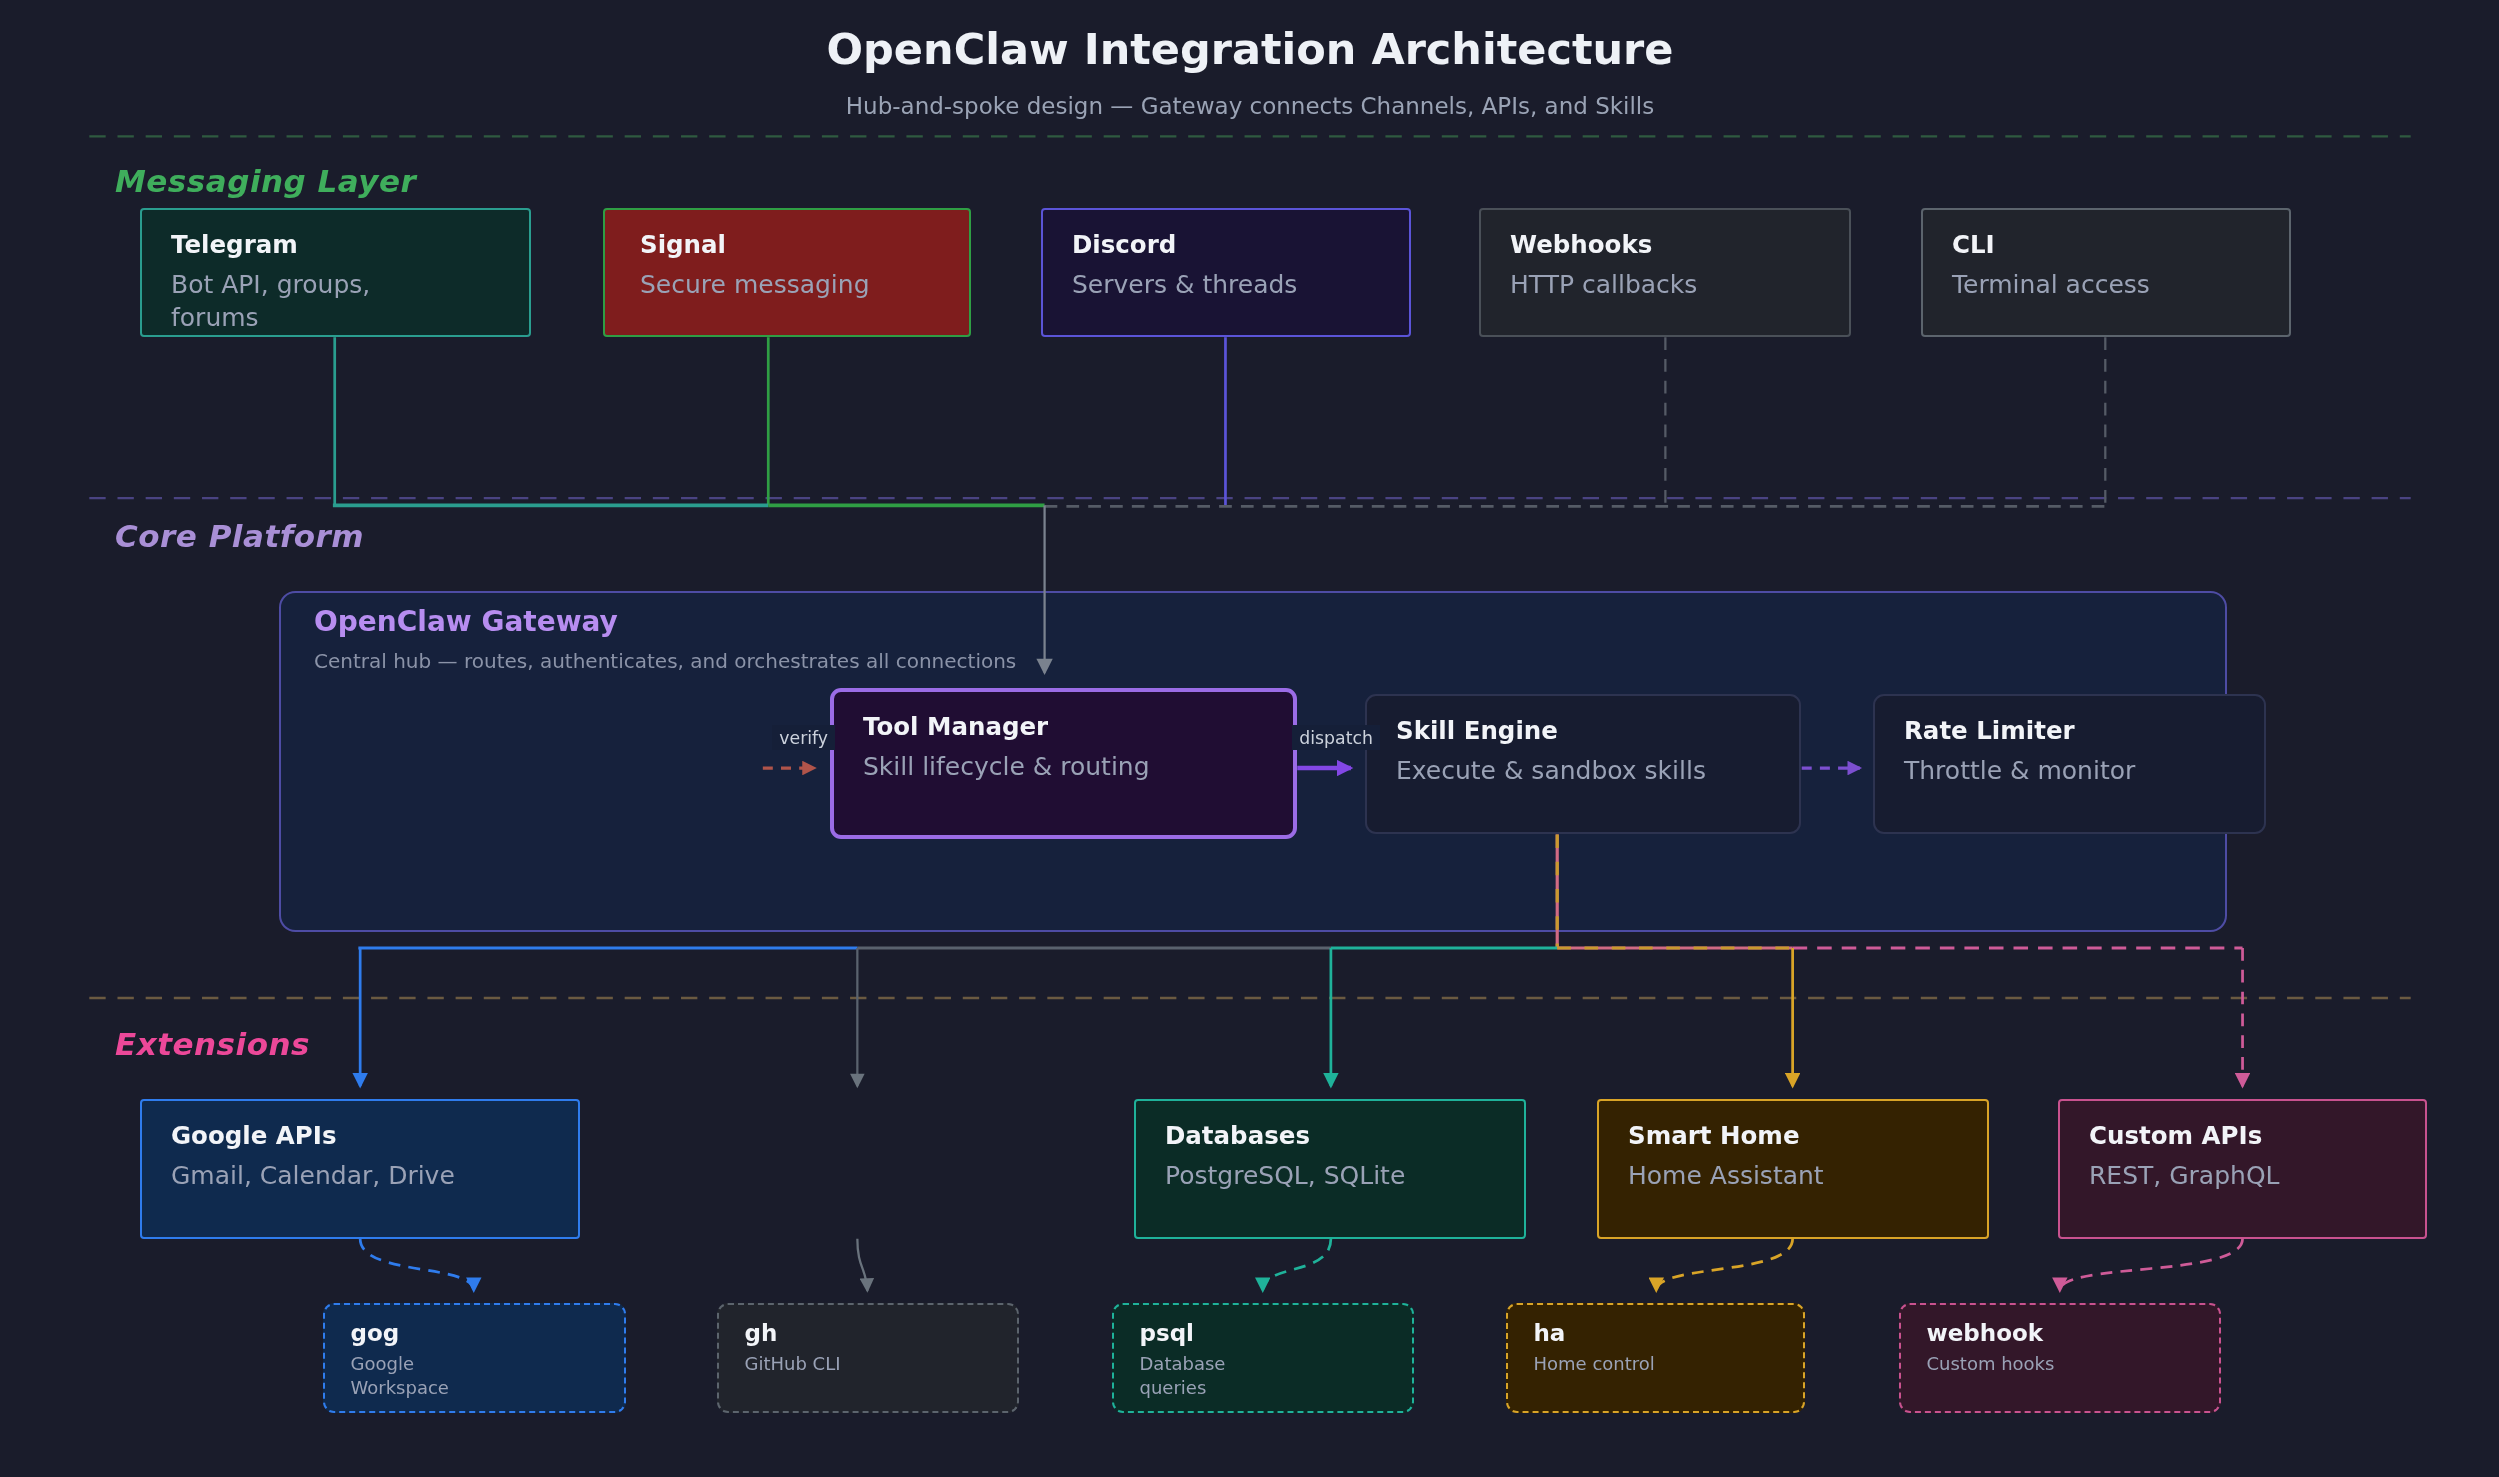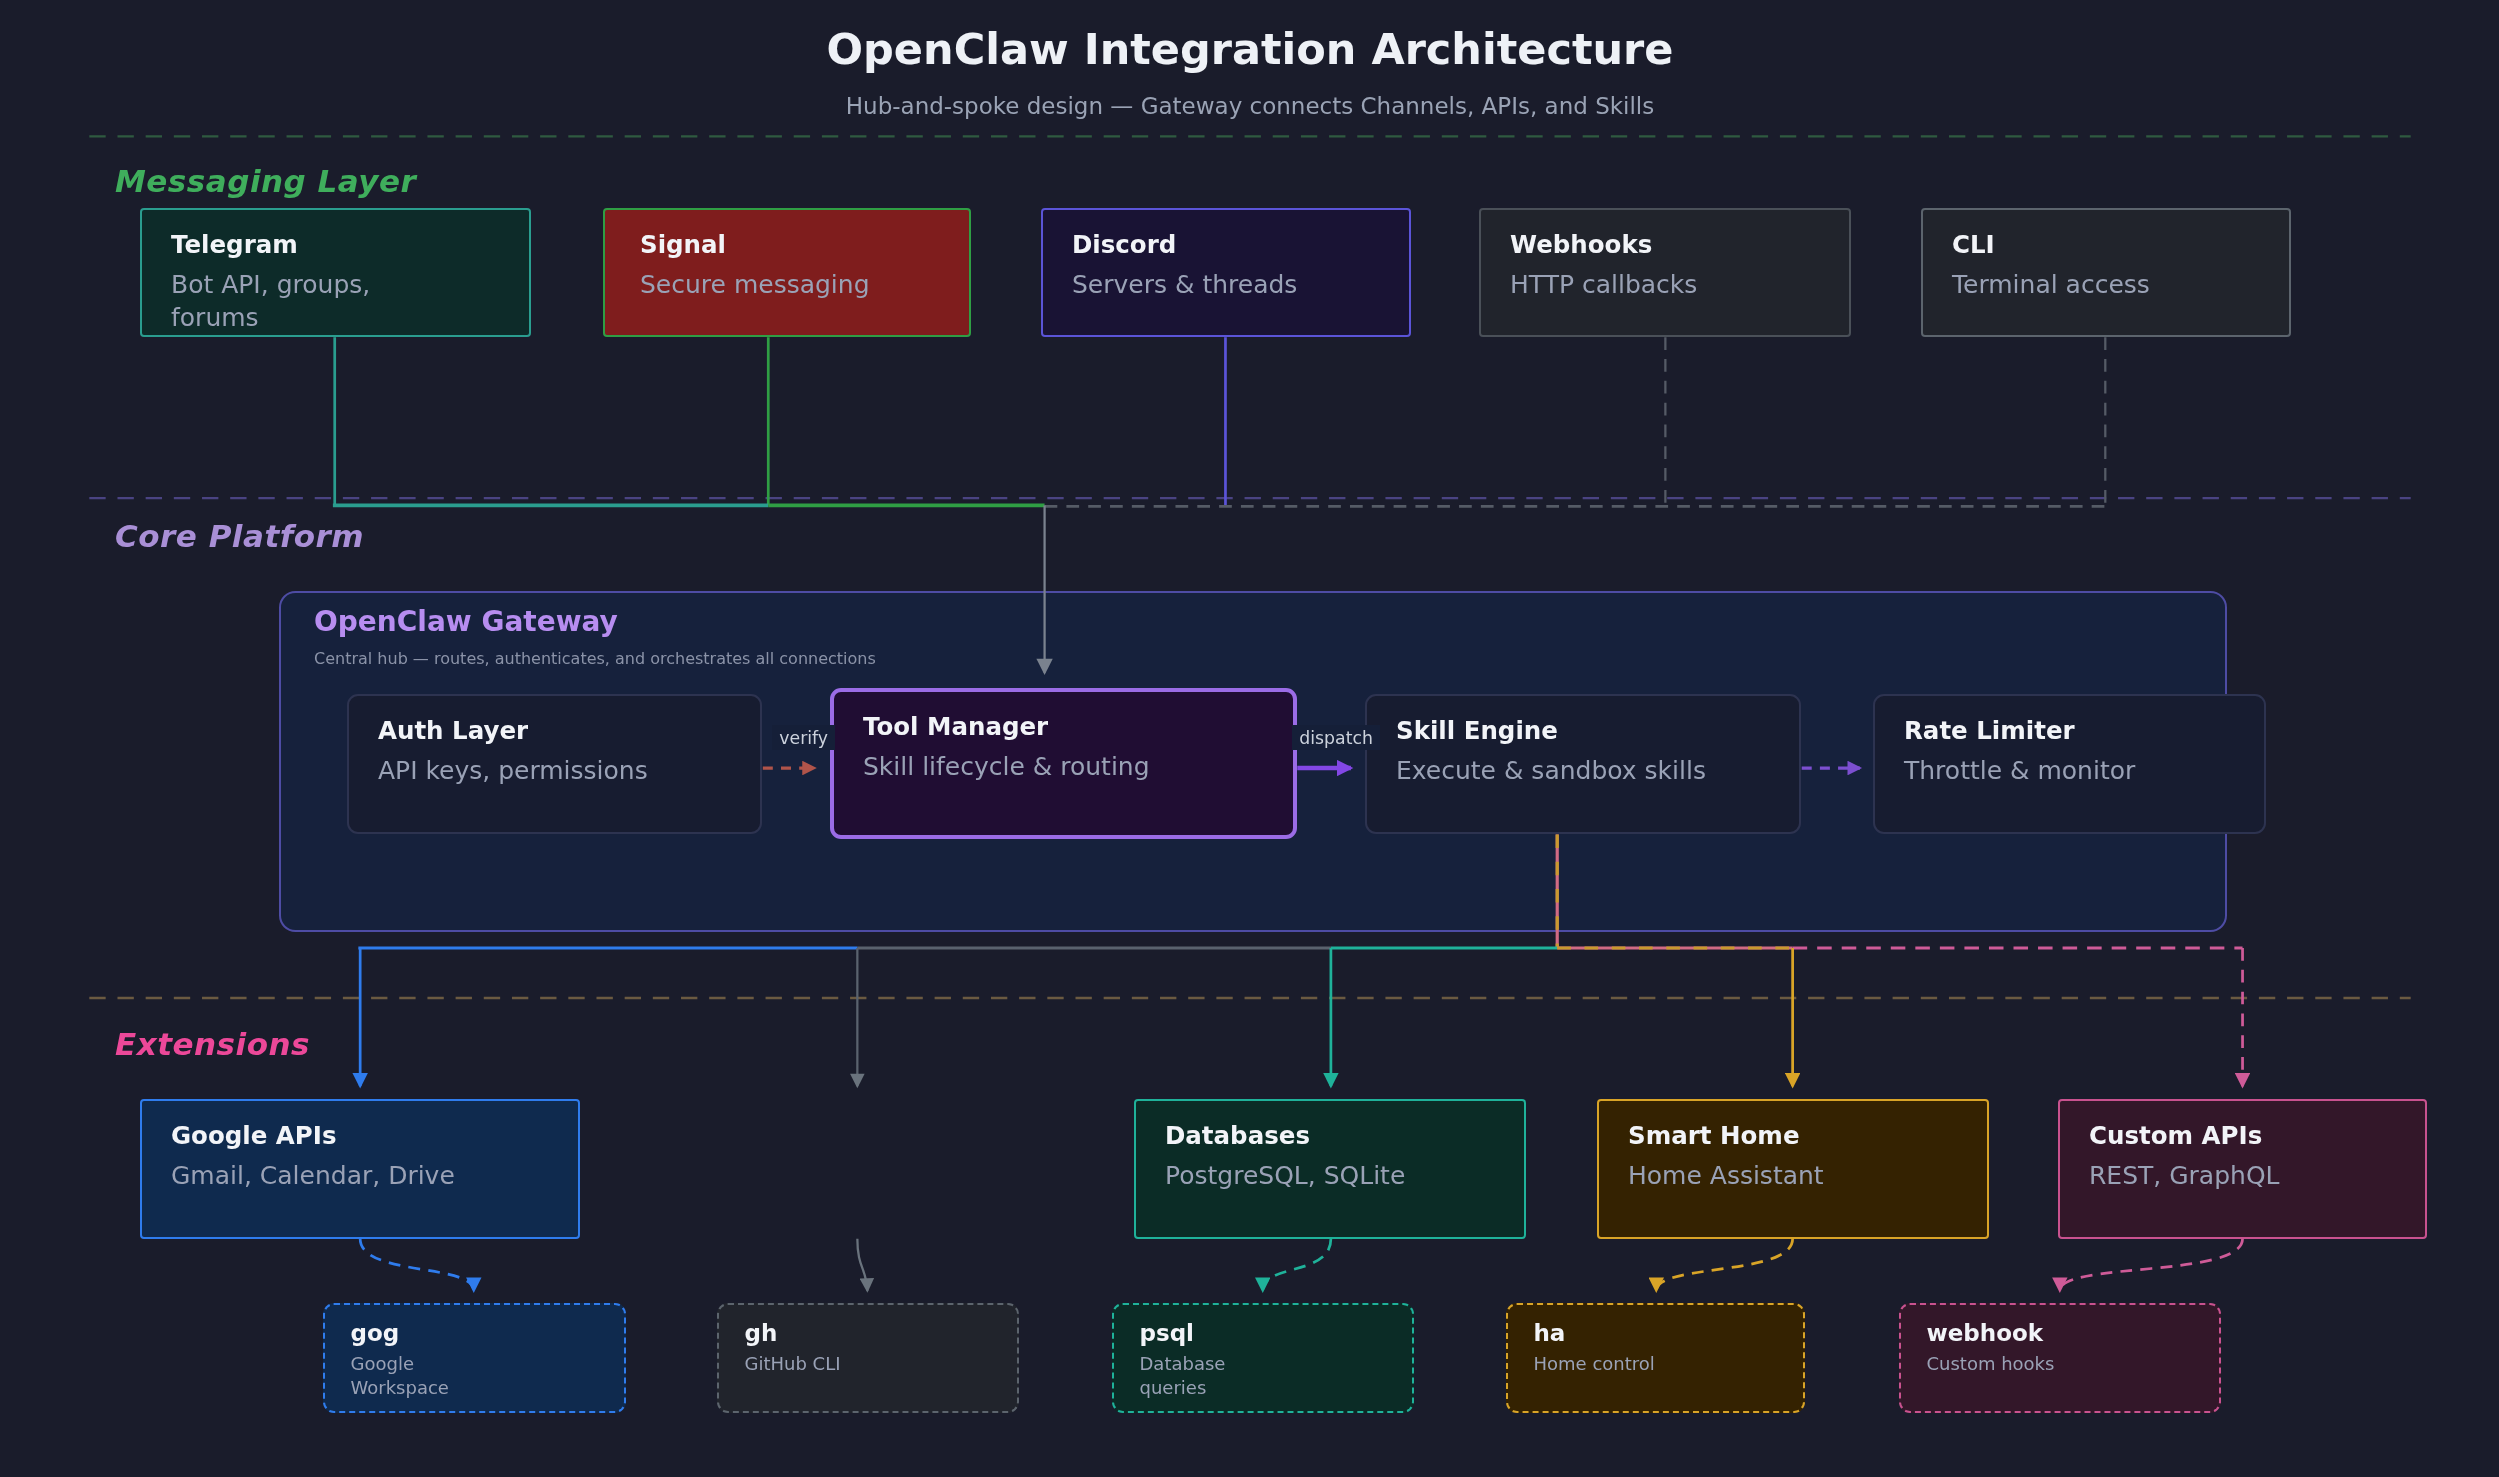--- a/index.html
+++ b/index.html
@@ -23,21 +23,21 @@
   .t-gray{border-color:#4a5058;background:#21242c;}
   .t-gray2{border-color:#5c646d;background:#21242c;}
   .t-blue{border-color:#2f7ced;background:#0f2a4e;}
   .t-teal2{border-color:#1fb29a;background:#0b2c26;}
   .t-gold{border-color:#d9a427;background:#342201;}
   .t-pink{border-color:#c9528f;background:#331729;}
 
   .gateway{position:absolute;left:279px;top:591px;width:1948px;height:341px;
            border:2.7px solid #4e4ca4;background:#16213c;border-radius:16.4px;box-sizing:border-box;}
   #gw-title{left:314px;top:605px;font-size:28px;font-weight:800;color:#b78df0;}
-  #gw-subtitle{left:314px;top:649px;font-size:16px;color:#8b93a8;text-align:right;}
+  #gw-subtitle{left:314px;top:649px;font-size:20px;color:#8b93a8;text-align:right;}
   .gnode{border:2.3px solid #2d3350;background:#171c30;border-radius:11px;}
   .gnode.tool{border:4.5px solid #9b6ce6;background:#200d33;}
 
   .sub-card{border-style:dashed;border-radius:11px;padding:14.5px 25.5px;overflow:visible;}
   .sub-card .card-title{font-size:23px;}
   .sub-card .card-sub{font-size:18px;margin-top:6.4px;}
 
   .edge-label{position:absolute;font-size:17.3px;color:#ccd2dc;background:#151f38;padding:2.7px 7.3px;z-index:5;}
   svg.overlay{position:absolute;left:0;top:0;z-index:4;pointer-events:none;}
 </style>
@@ -71,24 +71,20 @@
   </div>
   <div class="card t-gray2" style="left:1921px;top:208px;width:370px;height:129px">
     <div class="card-title">CLI</div>
     <div class="card-sub">Terminal access</div>
   </div>
 
   <div class="gateway"></div>
   <div class="abs" id="gw-title">OpenClaw Gateway</div>
   <div class="abs" id="gw-subtitle">Central hub — routes, authenticates, and orchestrates all connections</div>
 
-  <div class="card gnode" style="left:347px;top:694px;width:415px;height:140px">
-    <div class="card-title">Auth Layer</div>
-    <div class="card-sub">API keys, permissions</div>
-  </div>
   <div class="card gnode tool" style="left:830px;top:688px;width:467px;height:151px">
     <div class="card-title">Tool Manager</div>
     <div class="card-sub">Skill lifecycle &amp; routing</div>
   </div>
   <div class="card gnode" style="left:1365px;top:694px;width:436px;height:140px">
     <div class="card-title">Skill Engine</div>
     <div class="card-sub">Execute &amp; sandbox skills</div>
   </div>
   <div class="card gnode" style="left:1873px;top:694px;width:393px;height:140px">
     <div class="card-title">Rate Limiter</div>

